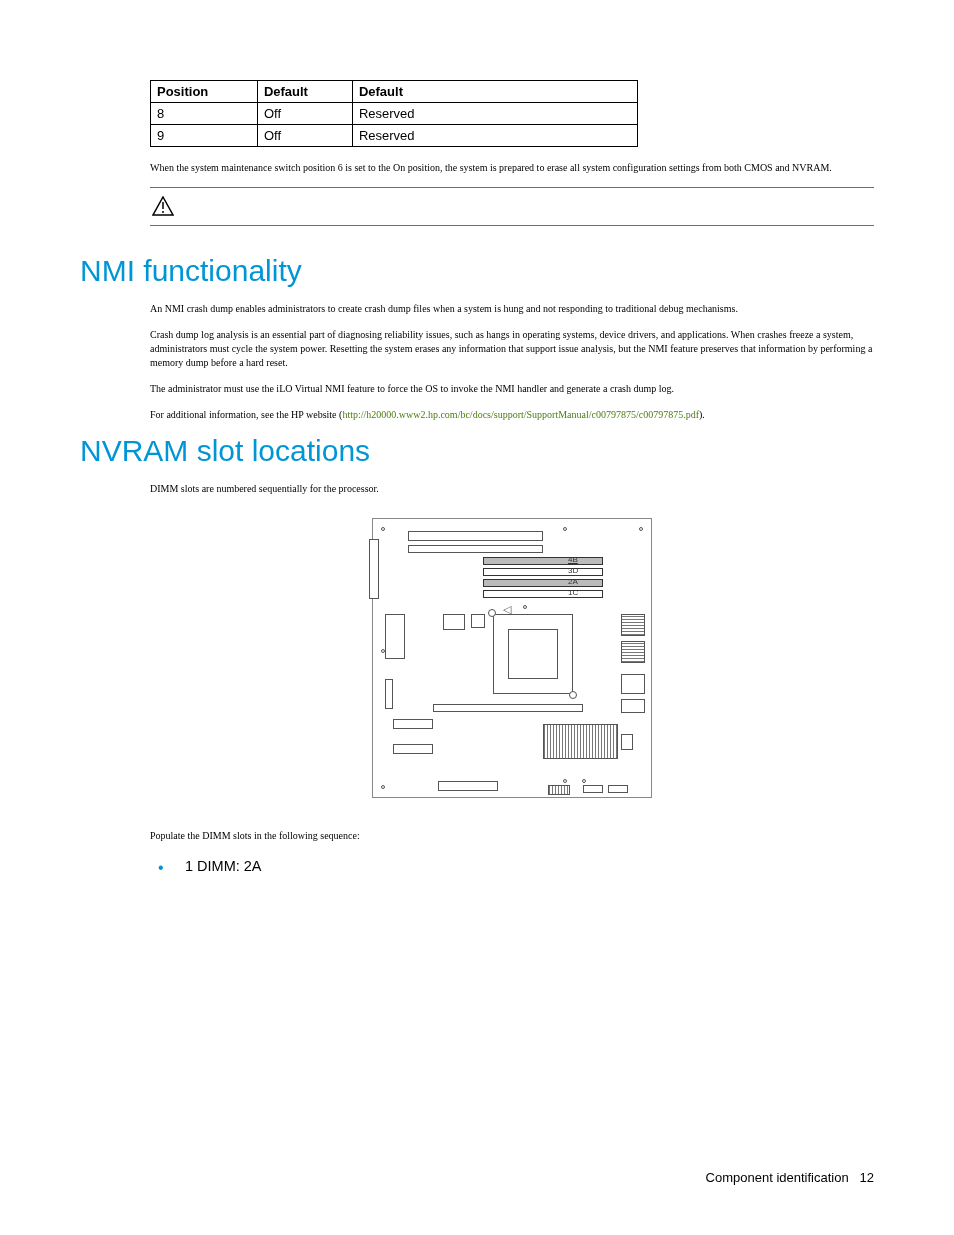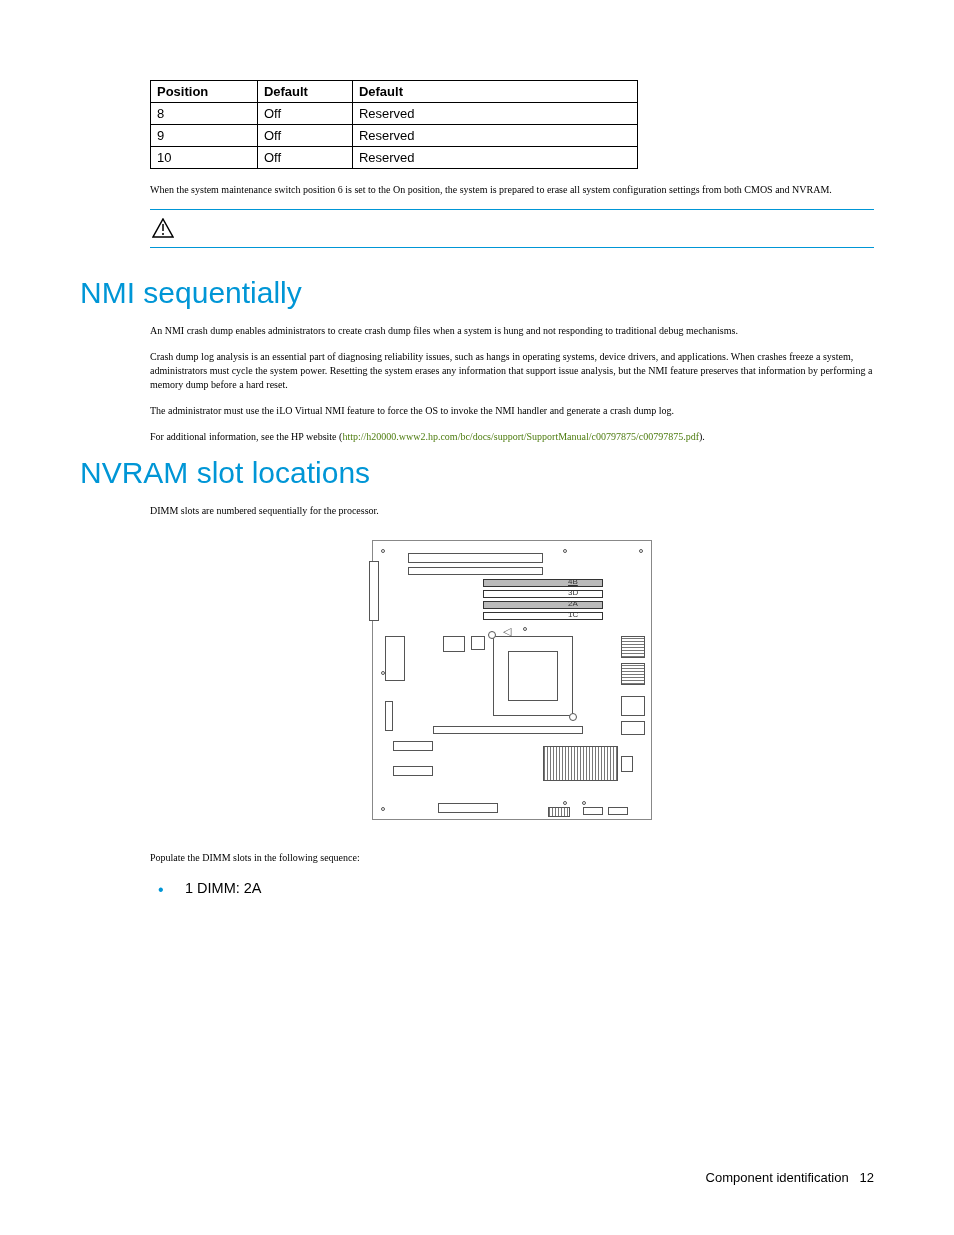--- a/index.html
+++ b/index.html
@@ -86,42 +86,37 @@
       <tr>
         <td>8</td>
         <td>Off</td>
         <td>Reserved</td>
       </tr>
       <tr>
         <td>9</td>
         <td>Off</td>
         <td>Reserved</td>
       </tr>
-      <tr>
-        <td>10</td>
-        <td>Off</td>
-        <td>Reserved</td>
-      </tr>
     </tbody>
   </table>
 </div>
 
 <p class="para">When the system maintenance switch position 6 is set to the On position, the system is prepared to erase all system configuration settings from both CMOS and NVRAM.</p>
 
 <div class="caution-box">
   <div class="caution-icon">
     <svg width="22" height="20" viewBox="0 0 22 20">
       <polygon points="11,1 21,19 1,19" fill="none" stroke="#000" stroke-width="1.5"></polygon>
       <line x1="11" y1="6" x2="11" y2="13" stroke="#000" stroke-width="1.5"></line>
       <circle cx="11" cy="16" r="1" fill="#000"></circle>
     </svg>
   </div>
 </div>
 
-<h2>NMI sequentially</h2>
+<h2>NMI functionality</h2>
 <p class="para">An NMI crash dump enables administrators to create crash dump files when a system is hung and not responding to traditional debug mechanisms.</p>
 <p class="para">Crash dump log analysis is an essential part of diagnosing reliability issues, such as hangs in operating systems, device drivers, and applications. When crashes freeze a system, administrators must cycle the system power. Resetting the system erases any information that support issue analysis, but the NMI feature preserves that information by performing a memory dump before a hard reset.</p>
 <p class="para">The administrator must use the iLO Virtual NMI feature to force the OS to invoke the NMI handler and generate a crash dump log.</p>
 <p class="para">
   <span>For additional information, see the HP website (</span><a class="link">http://h20000.www2.hp.com/bc/docs/support/SupportManual/c00797875/c00797875.pdf</a><span>).</span>
 </p>
 
 <h2>NVRAM slot locations</h2>
 <p class="para">DIMM slots are numbered sequentially for the processor.</p>
 

